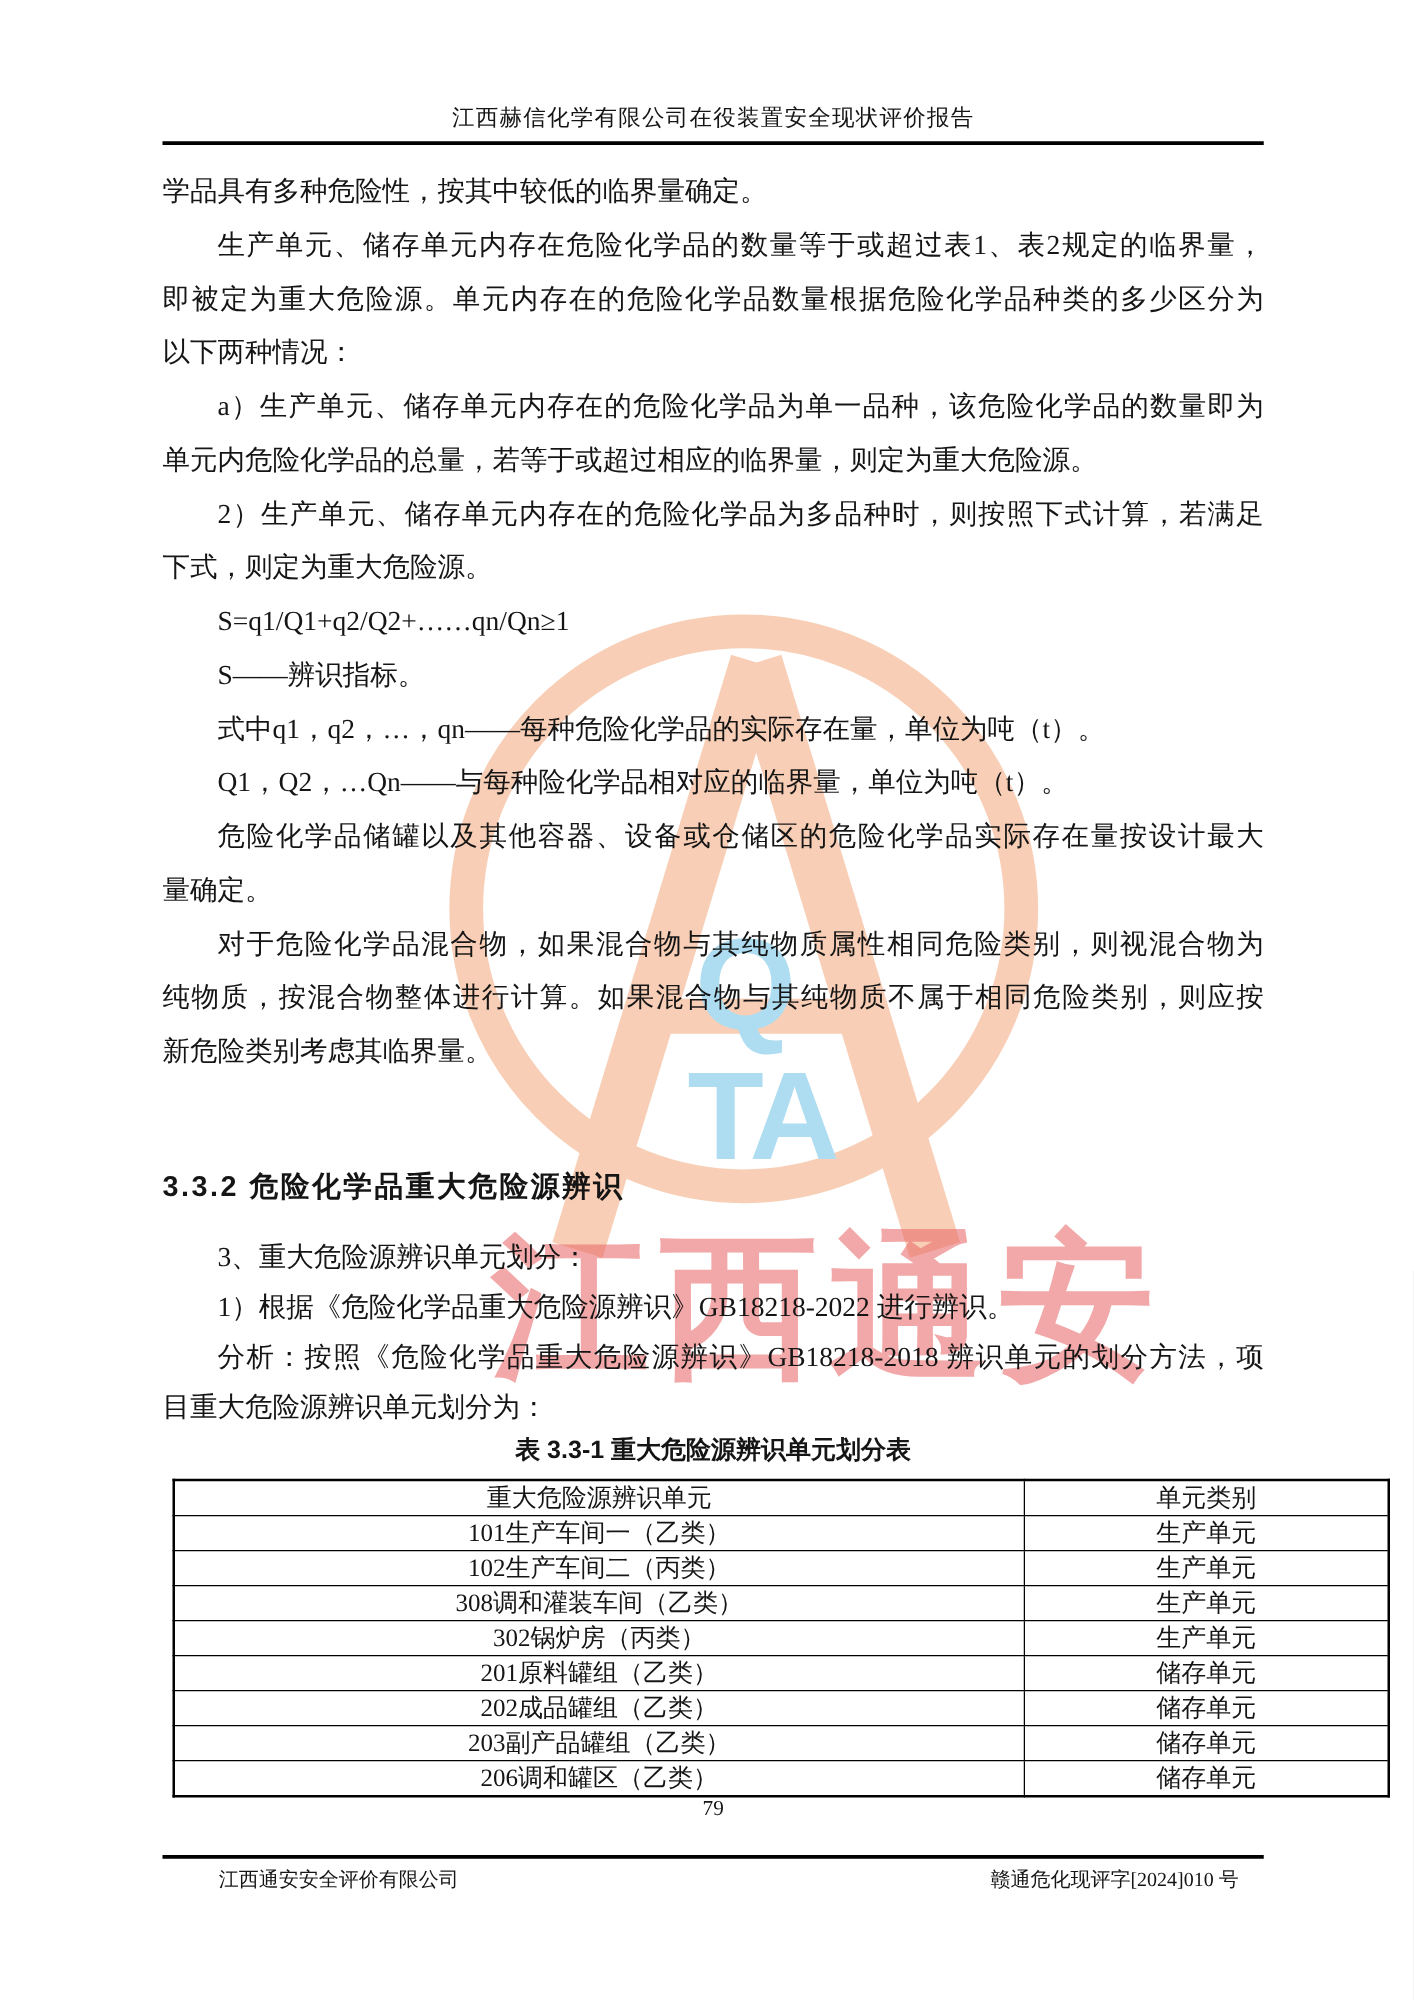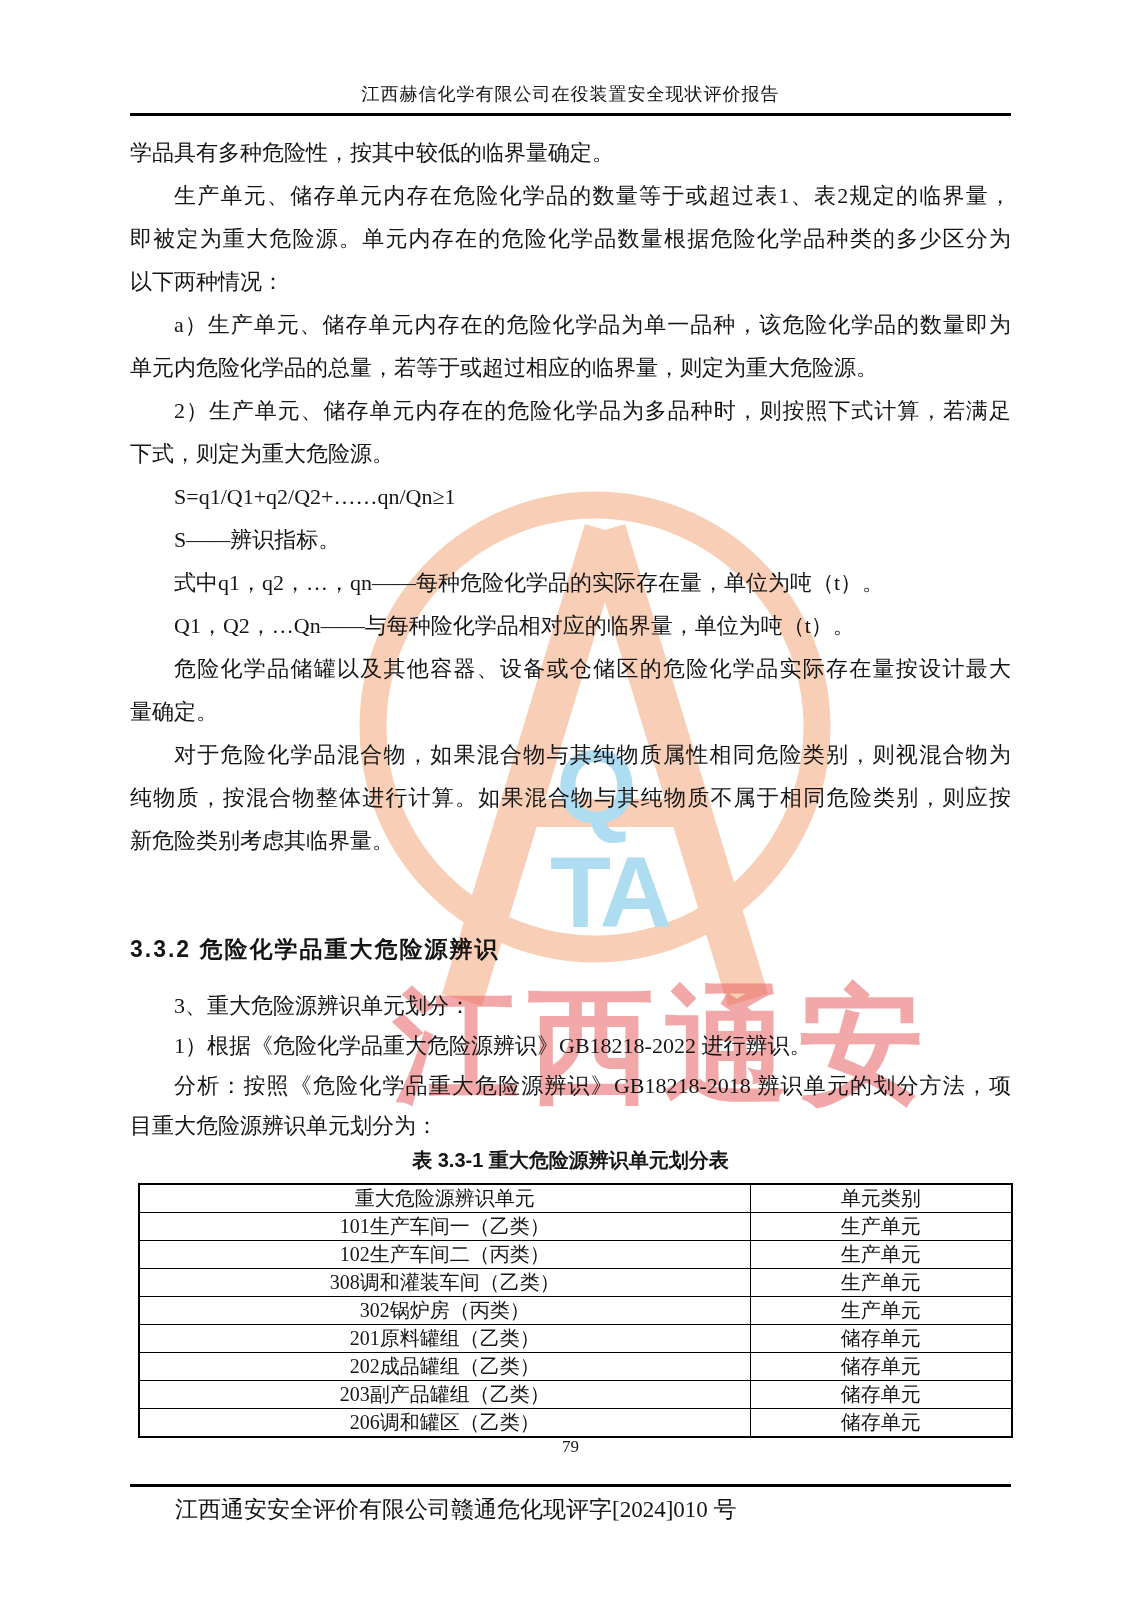--- a/index.html
+++ b/index.html
@@ -39,39 +39,39 @@
     position:absolute; top:924px; left:130px; width:881px; height:50px; line-height:50px;
     font-family:"Liberation Sans","DejaVu Sans",sans-serif;
     font-weight:bold; font-size:23px; letter-spacing:2px;
   }
   .table-caption {
     position:absolute; top:1142px; left:130px; width:881px; height:36px; line-height:36px;
     text-align:center; font-family:"Liberation Sans","DejaVu Sans",sans-serif;
     font-weight:bold; font-size:20px;
   }
   .unit-table {
-    position:absolute; top:1183px; left:138px; width:875px;
+    position:absolute; top:1183px; left:138px; width:974px;
     border-collapse:collapse; font-size:20px;
   }
   .unit-table td, .unit-table th {
     border:1px solid #000; height:26px; text-align:center;
     font-weight:normal; padding:0 4px;
   }
   .unit-table { border:2px solid #000; }
   .unit-table .c1 { width:70%; }
   .unit-table .c2 { width:30%; }
 
   .page-number {
     position:absolute; top:1437px; left:130px; width:881px;
     text-align:center; font-size:17px;
   }
   .footer-row {
     position:absolute; top:1494px; left:130px; width:881px;
-    display:flex; box-sizing:border-box;
-    padding:0 20px 0 45px; font-size:23px;
+    display:flex; justify-content:space-between; box-sizing:border-box;
+    padding:0 20px 0 45px; font-size:16px;
   }
 </style>
 </head>
 <body>
 
 <div class="page">
 
   <div class="wm-layer">
     <svg class="wm-logo" width="520" height="560" viewBox="0 0 520 560">
       <circle cx="257" cy="272" r="222" fill="none" stroke="#f8cfb6" stroke-width="27"></circle>

